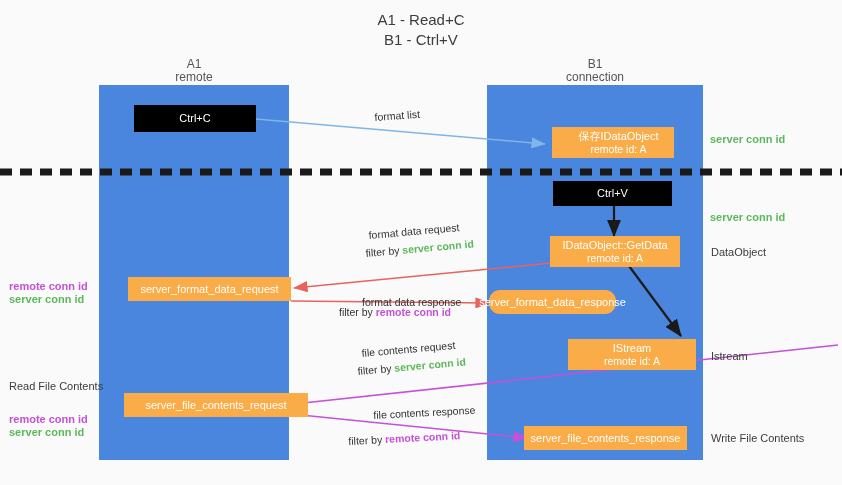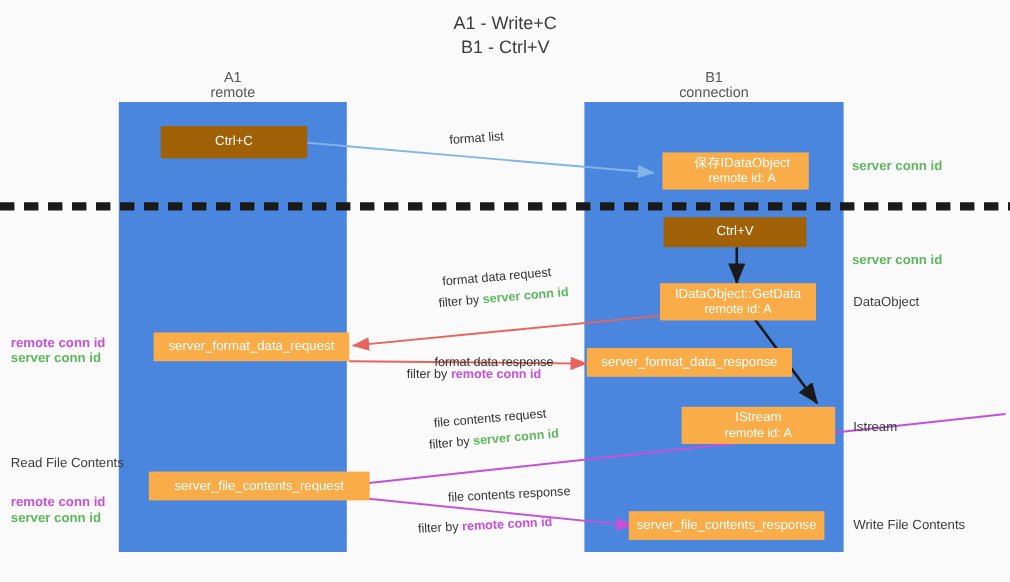--- a/index.html
+++ b/index.html
@@ -28,21 +28,21 @@
   
   .lane{position:absolute;background:#4a86dd;}
 
   
   .box{
     position:absolute;display:flex;flex-direction:column;
     align-items:center;justify-content:center;
     color:#ffffff;font-size:11px;line-height:13px;text-align:center;
     box-sizing:border-box;
   }
-  .box.green{background:#a16207;}
+  .box.green{background:#000000;}
   .box.orange{background:#f9ac48;}
   .box .l2{font-size:10.5px;}
 
   
   .ann{position:absolute;font-size:11px;line-height:14px;}
   .ann.green{color:#5cb85c;font-weight:bold;}
   .ann.purple{color:#c451d8;font-weight:bold;}
   .ann.dark{color:#3c3c3c;}
 
   
@@ -54,21 +54,21 @@
   .edge-label .g{color:#5cb85c;font-weight:bold;}
   .edge-label .p{color:#c451d8;font-weight:bold;}
 
   svg.overlay{position:absolute;left:0;top:0;width:842px;height:485px;pointer-events:none;}
 </style>
 </head>
 <body>
 
 <div id="stage">
 
-  <div class="title">A1 - Write+C
+  <div class="title">A1 - Read+C
 B1 - Ctrl+V</div>
 
   <div class="lane-head" style="left:99px;top:58px;width:190px;">A1
 remote</div>
   <div class="lane-head" style="left:487px;top:58px;width:216px;">B1
 connection</div>
 
   <div class="lane" style="left:99px;top:85px;width:190px;height:375px;"></div>
   <div class="lane" style="left:487px;top:85px;width:216px;height:375px;"></div>
 
@@ -122,21 +122,21 @@
 
   <div class="box orange" style="left:550px;top:236px;width:130px;height:31px;text-align:right;">
     <span>IDataObject::GetData</span>
     <span class="l2">remote id: A</span>
   </div>
 
   <div class="box orange" style="left:128px;top:277px;width:163px;height:24px;">
     <span>server_format_data_request</span>
   </div>
 
-  <div class="box orange" style="left:489px;top:290px;width:171px;height:24px;">
+  <div class="box orange" style="left:489px;top:290px;width:127px;height:24px;border-radius:11px;">
     <span>server_format_data_response</span>
   </div>
 
   <div class="box orange" style="left:568px;top:339px;width:128px;height:31px;">
     <span>IStream</span>
     <span class="l2">remote id: A</span>
   </div>
 
   <div class="box orange" style="left:124px;top:393px;width:184px;height:24px;">
     <span>server_file_contents_request</span>

